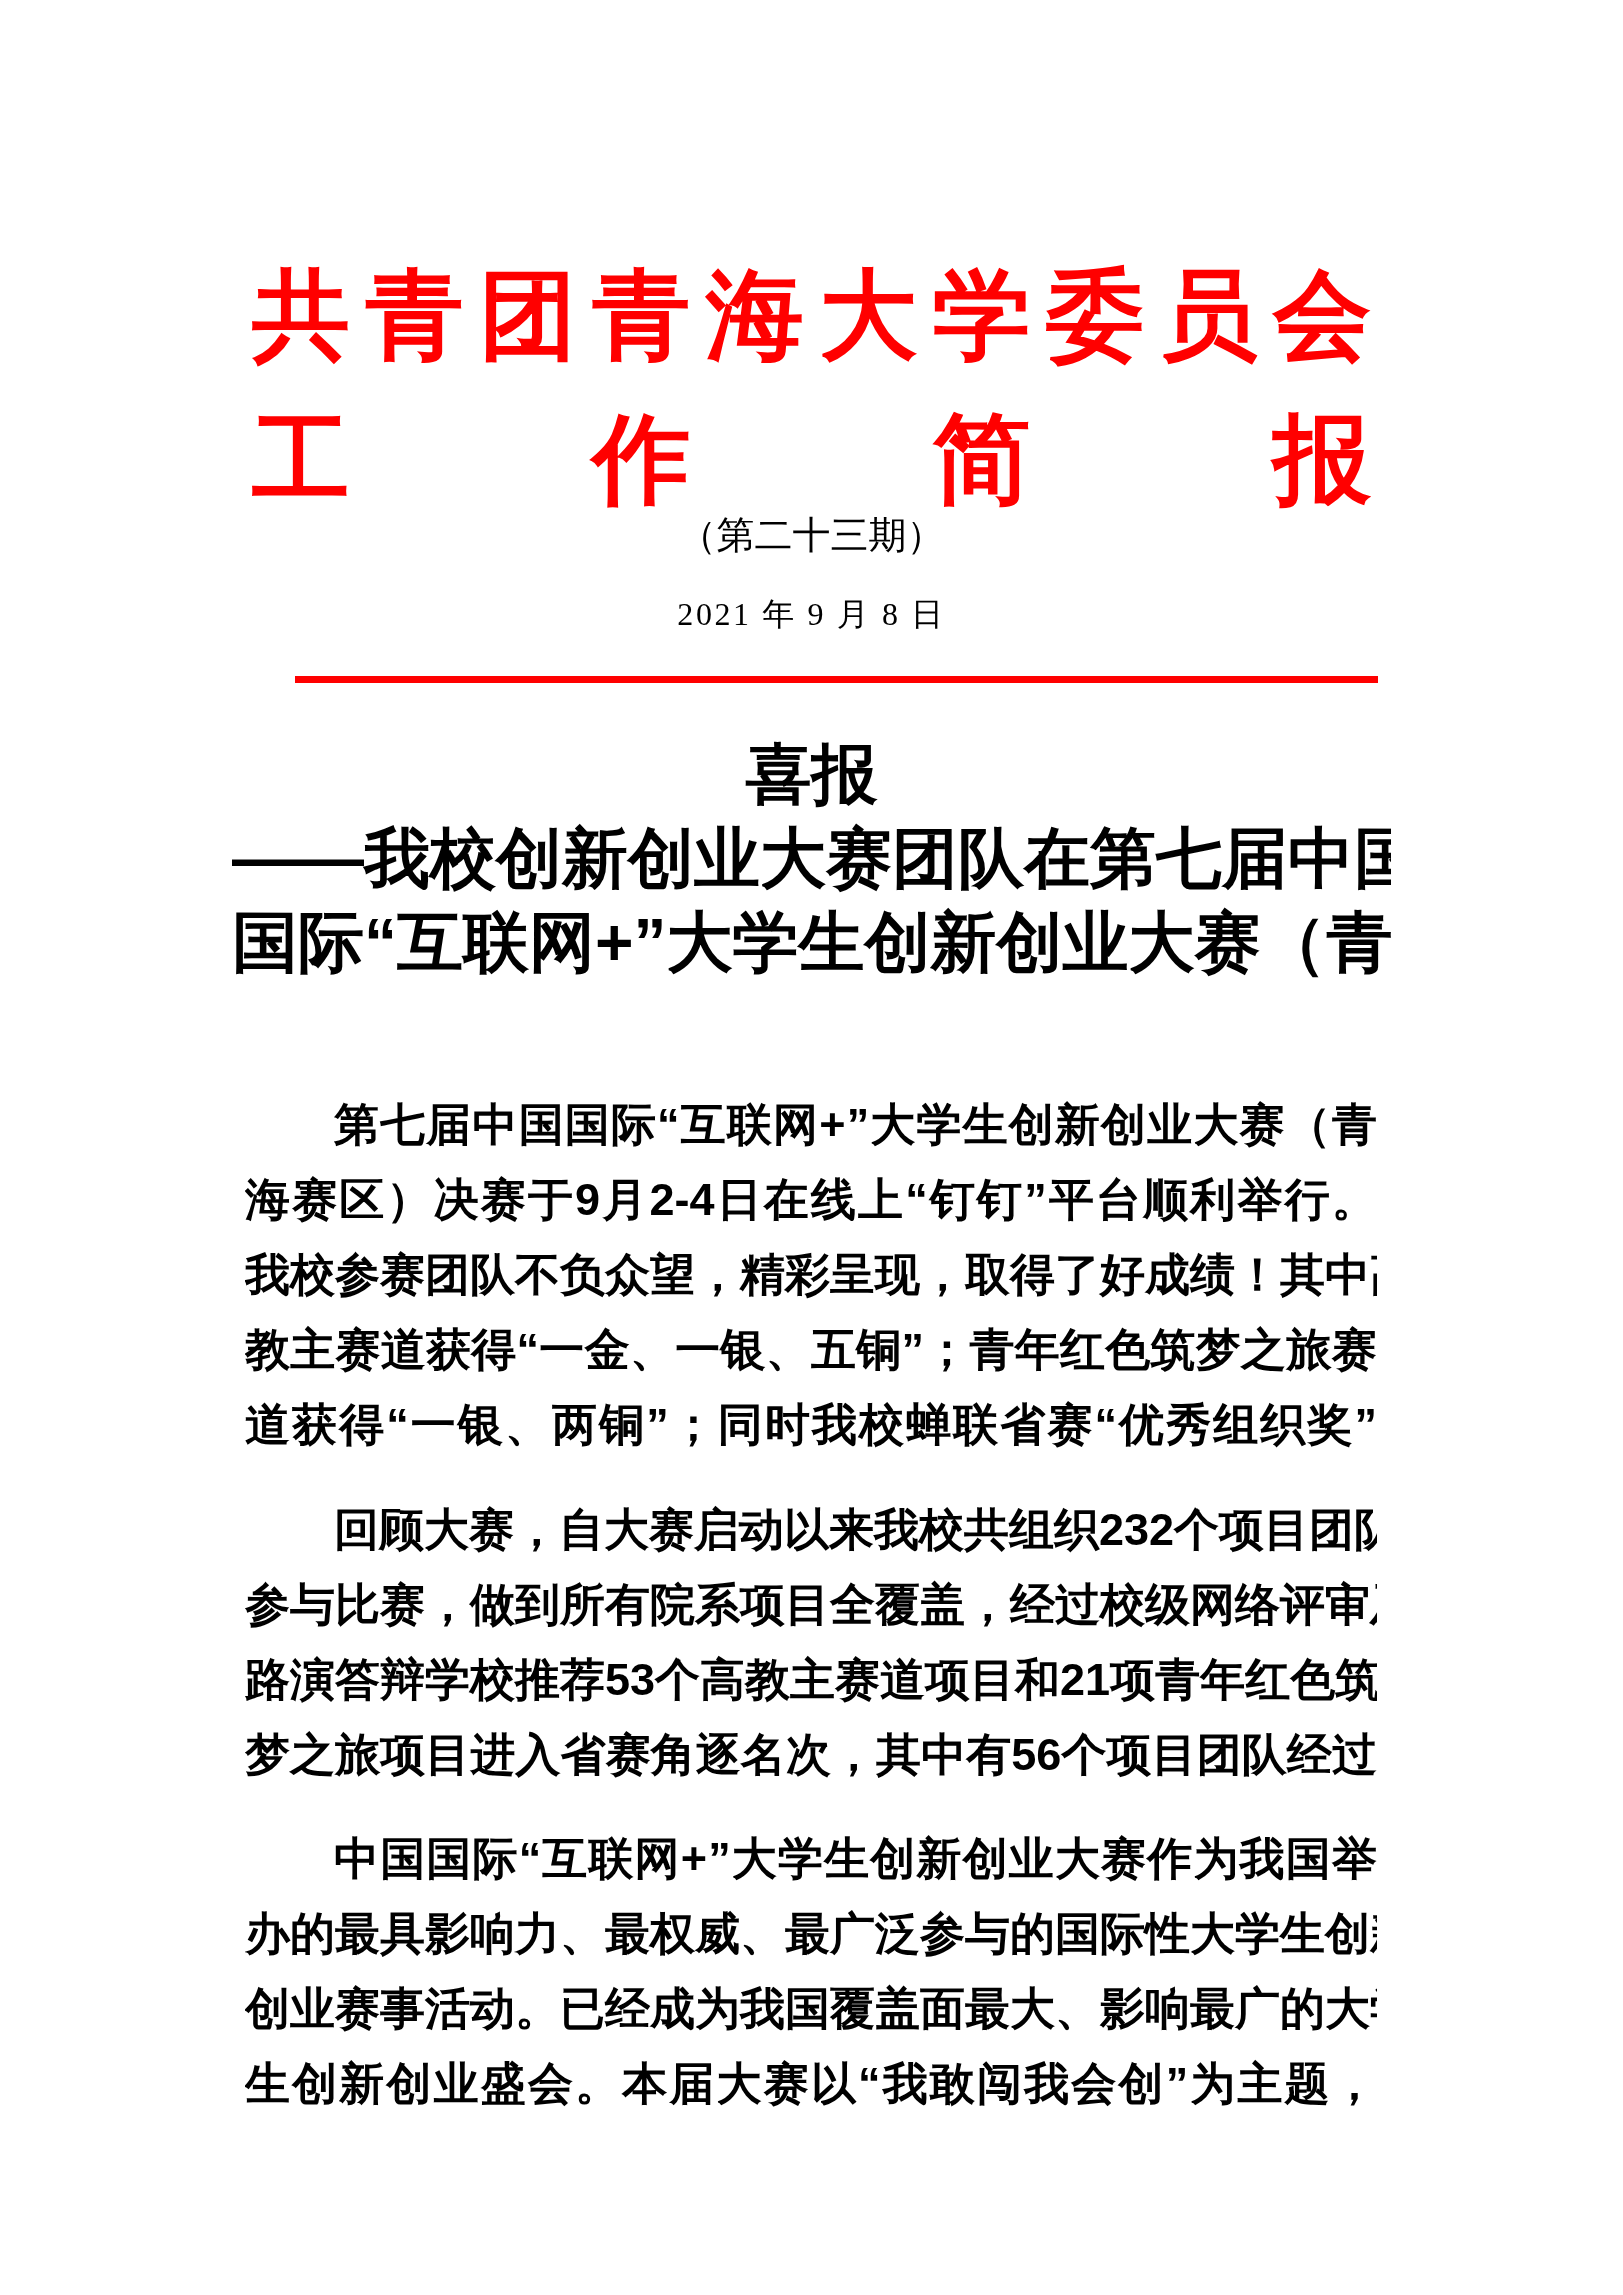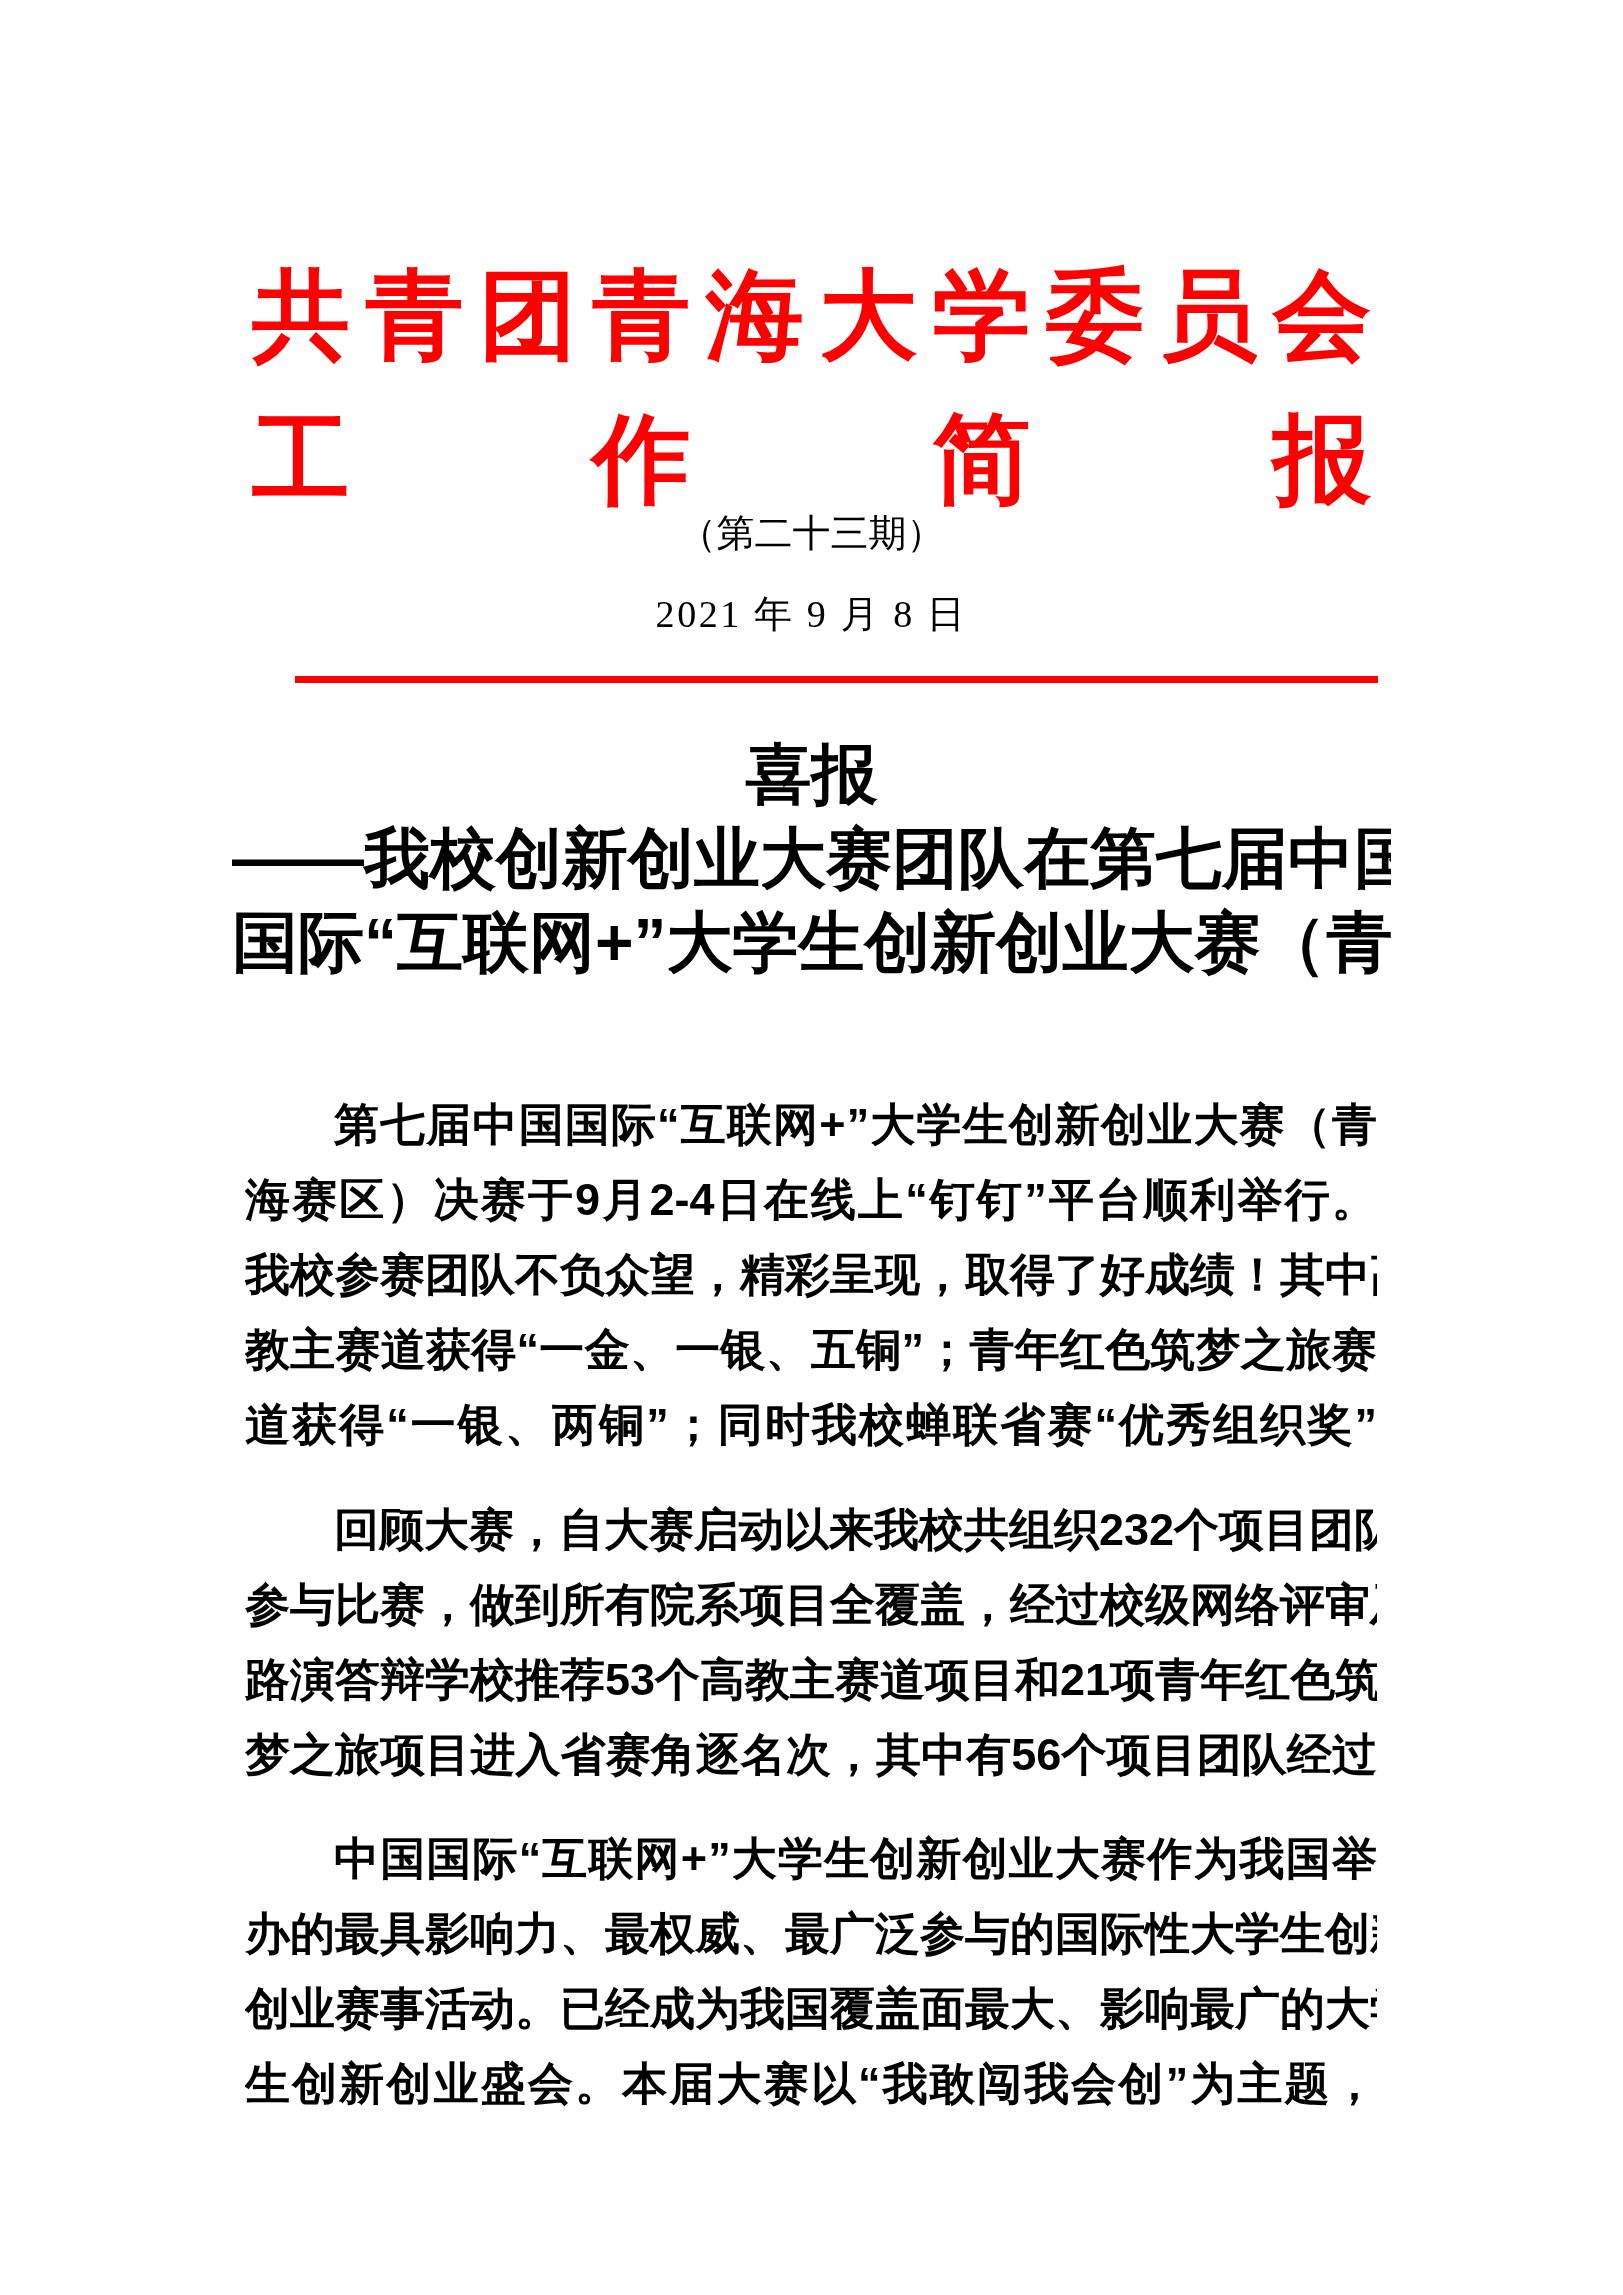--- a/index.html
+++ b/index.html
@@ -18,27 +18,27 @@
     position:absolute;left:252px;width:1119px;height:111px;
     display:flex;justify-content:space-between;align-items:center;
     font-family:"DejaVu Serif","Liberation Serif",serif;
     font-weight:bold;font-size:98px;line-height:111px;
     overflow:hidden;white-space:nowrap;
   }
   .m-title1{top:259px;}
   .m-title2{top:403px;}
   .m-issue{
     position:absolute;left:0;top:512px;width:1623px;height:47px;
-    text-align:center;font-family:Liberation Mono, monospace;
+    text-align:center;font-family:Liberation Serif, serif;
     font-size:38px;line-height:47px;
   }
   .m-date{
     position:absolute;left:0;top:591px;width:1623px;height:47px;
     text-align:center;font-family:"Liberation Serif","DejaVu Serif",serif;
-    font-size:38px;line-height:47px;letter-spacing:2.6px;
+    font-size:32px;line-height:47px;letter-spacing:2.6px;
   }
   .m-rule{
     position:absolute;left:295px;top:676px;width:1083px;height:7.2px;
   }
 
   
   .headline{
     position:absolute;left:232px;top:732px;width:1159px;
     font-weight:700;font-size:66px;
   }

